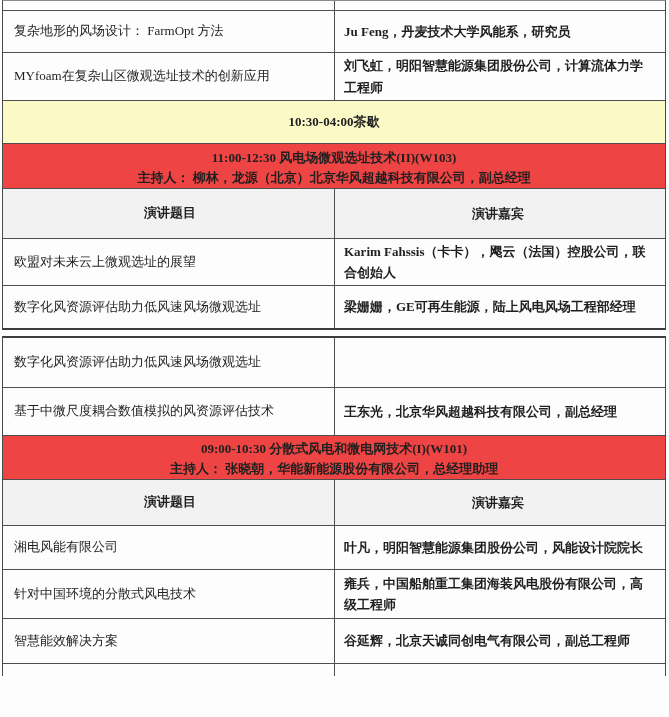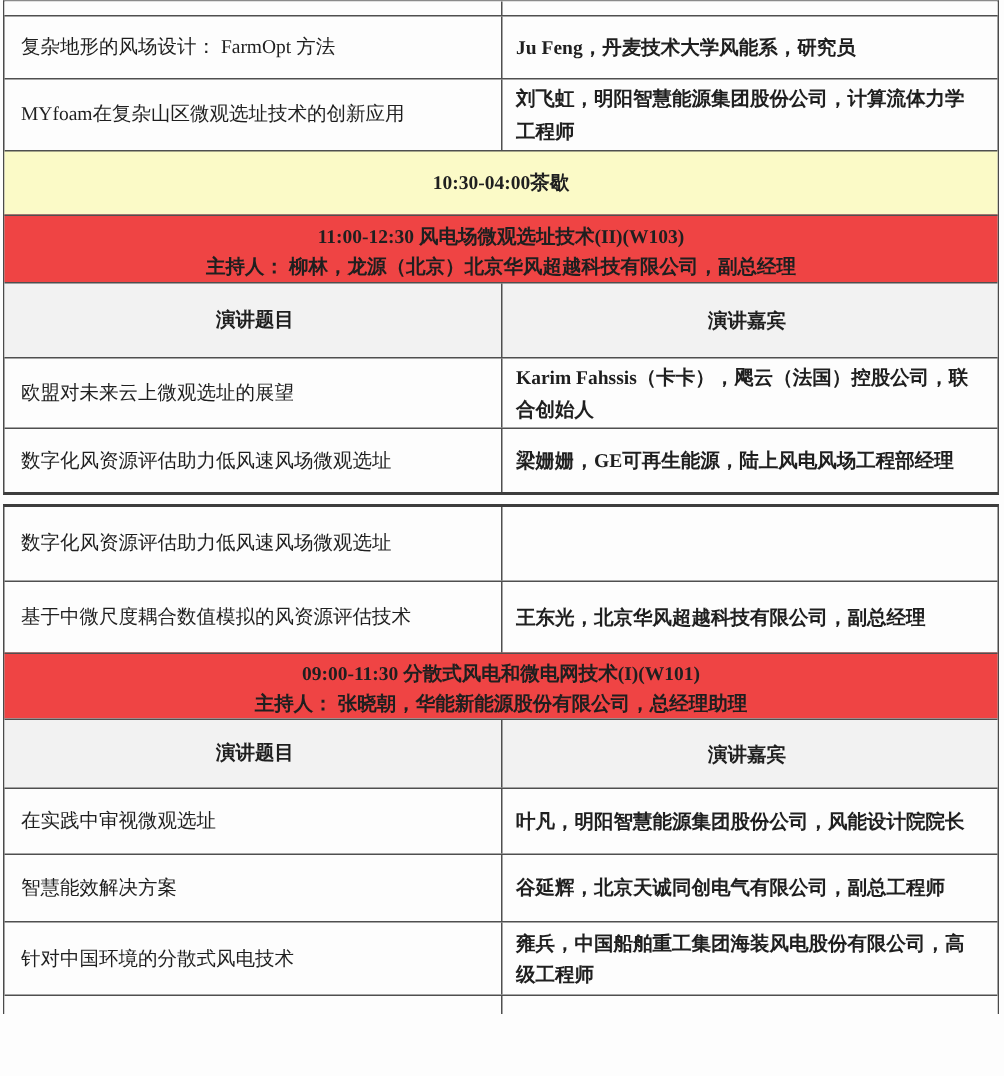--- a/index.html
+++ b/index.html
@@ -148,57 +148,57 @@
     <div class="row" style="height:48px">
       <div class="cell-title">
         <span>基于中微尺度耦合数值模拟的风资源评估技术</span>
       </div>
       <div class="cell-speaker">
         <span>王东光，北京华风超越科技有限公司，副总经理</span>
       </div>
     </div>
 
     <div class="row-full session" style="height:44px">
-      <span>09:00-11:30 分散式风电和微电网技术(I)(W101)</span>
+      <span>09:00-10:30 分散式风电和微电网技术(I)(W101)</span>
       <span>主持人： 张晓朝，华能新能源股份有限公司，总经理助理</span>
     </div>
 
     <div class="row colhead" style="height:46px">
       <div class="cell-title">
         <span>演讲题目</span>
       </div>
       <div class="cell-speaker">
         <span>演讲嘉宾</span>
       </div>
     </div>
 
     <div class="row" style="height:44px">
       <div class="cell-title">
-        <span>在实践中审视微观选址</span>
+        <span>湘电风能有限公司</span>
       </div>
       <div class="cell-speaker">
         <span>叶凡，明阳智慧能源集团股份公司，风能设计院院长</span>
       </div>
     </div>
 
+    <div class="row" style="height:49px">
+      <div class="cell-title">
+        <span>针对中国环境的分散式风电技术</span>
+      </div>
+      <div class="cell-speaker">
+        <span>雍兵，中国船舶重工集团海装风电股份有限公司，高级工程师</span>
+      </div>
+    </div>
+
     <div class="row" style="height:45px">
       <div class="cell-title">
         <span>智慧能效解决方案</span>
       </div>
       <div class="cell-speaker">
         <span>谷延辉，北京天诚同创电气有限公司，副总工程师</span>
-      </div>
-    </div>
-
-    <div class="row" style="height:49px">
-      <div class="cell-title">
-        <span>针对中国环境的分散式风电技术</span>
-      </div>
-      <div class="cell-speaker">
-        <span>雍兵，中国船舶重工集团海装风电股份有限公司，高级工程师</span>
       </div>
     </div>
 
     <div class="row cut-row" style="height:13px">
       <div class="cell-title"></div>
       <div class="cell-speaker"></div>
     </div>
 
   </div>
 

